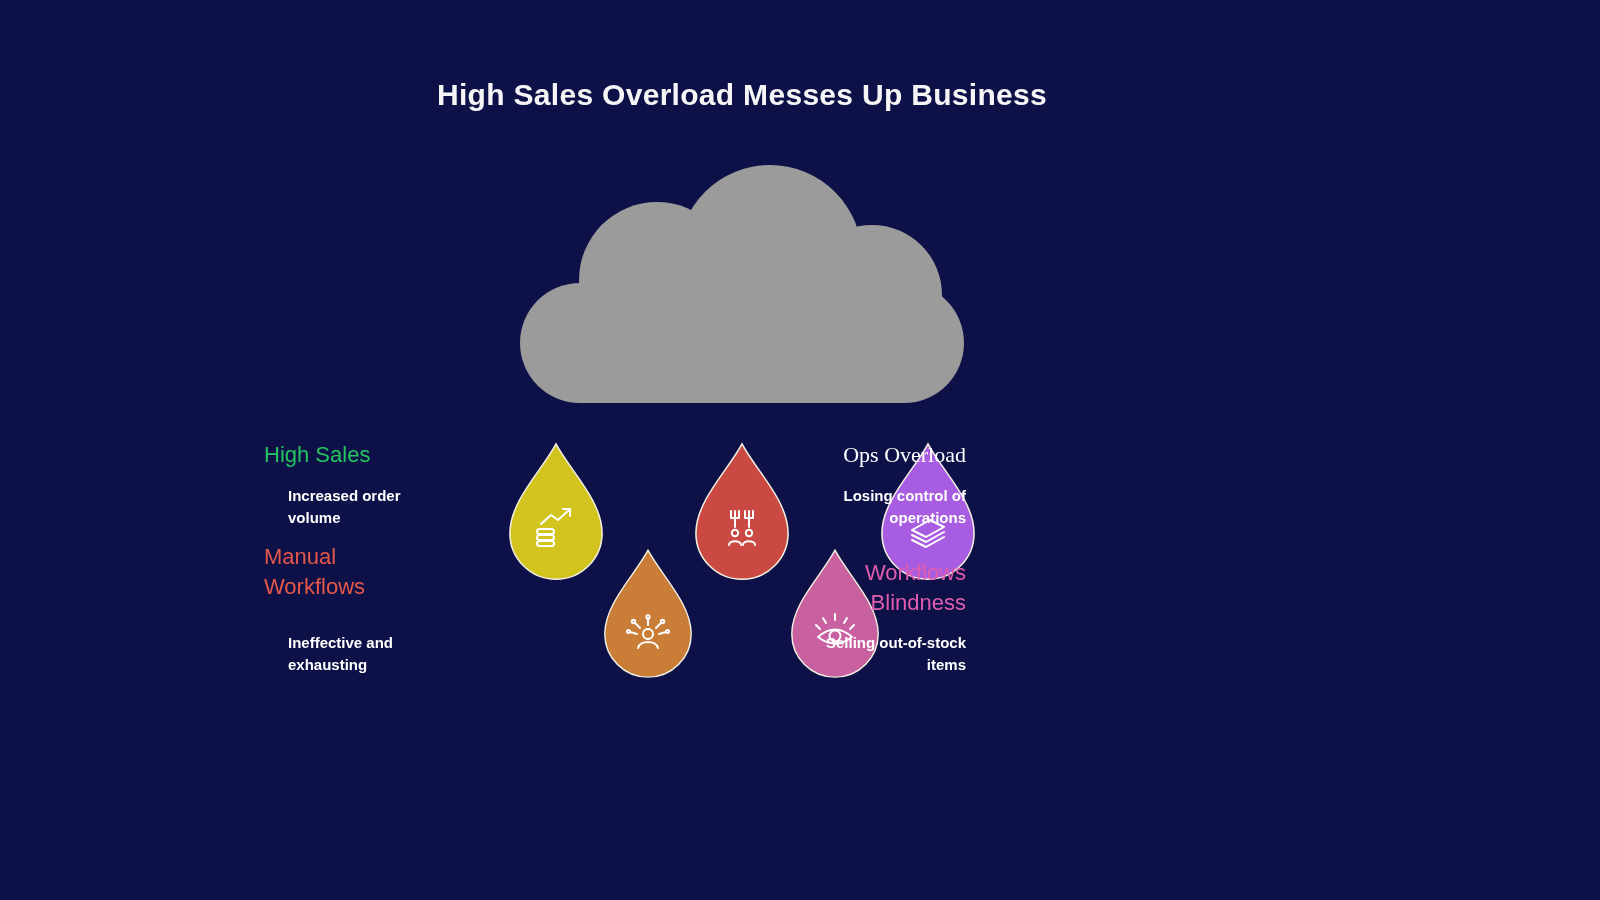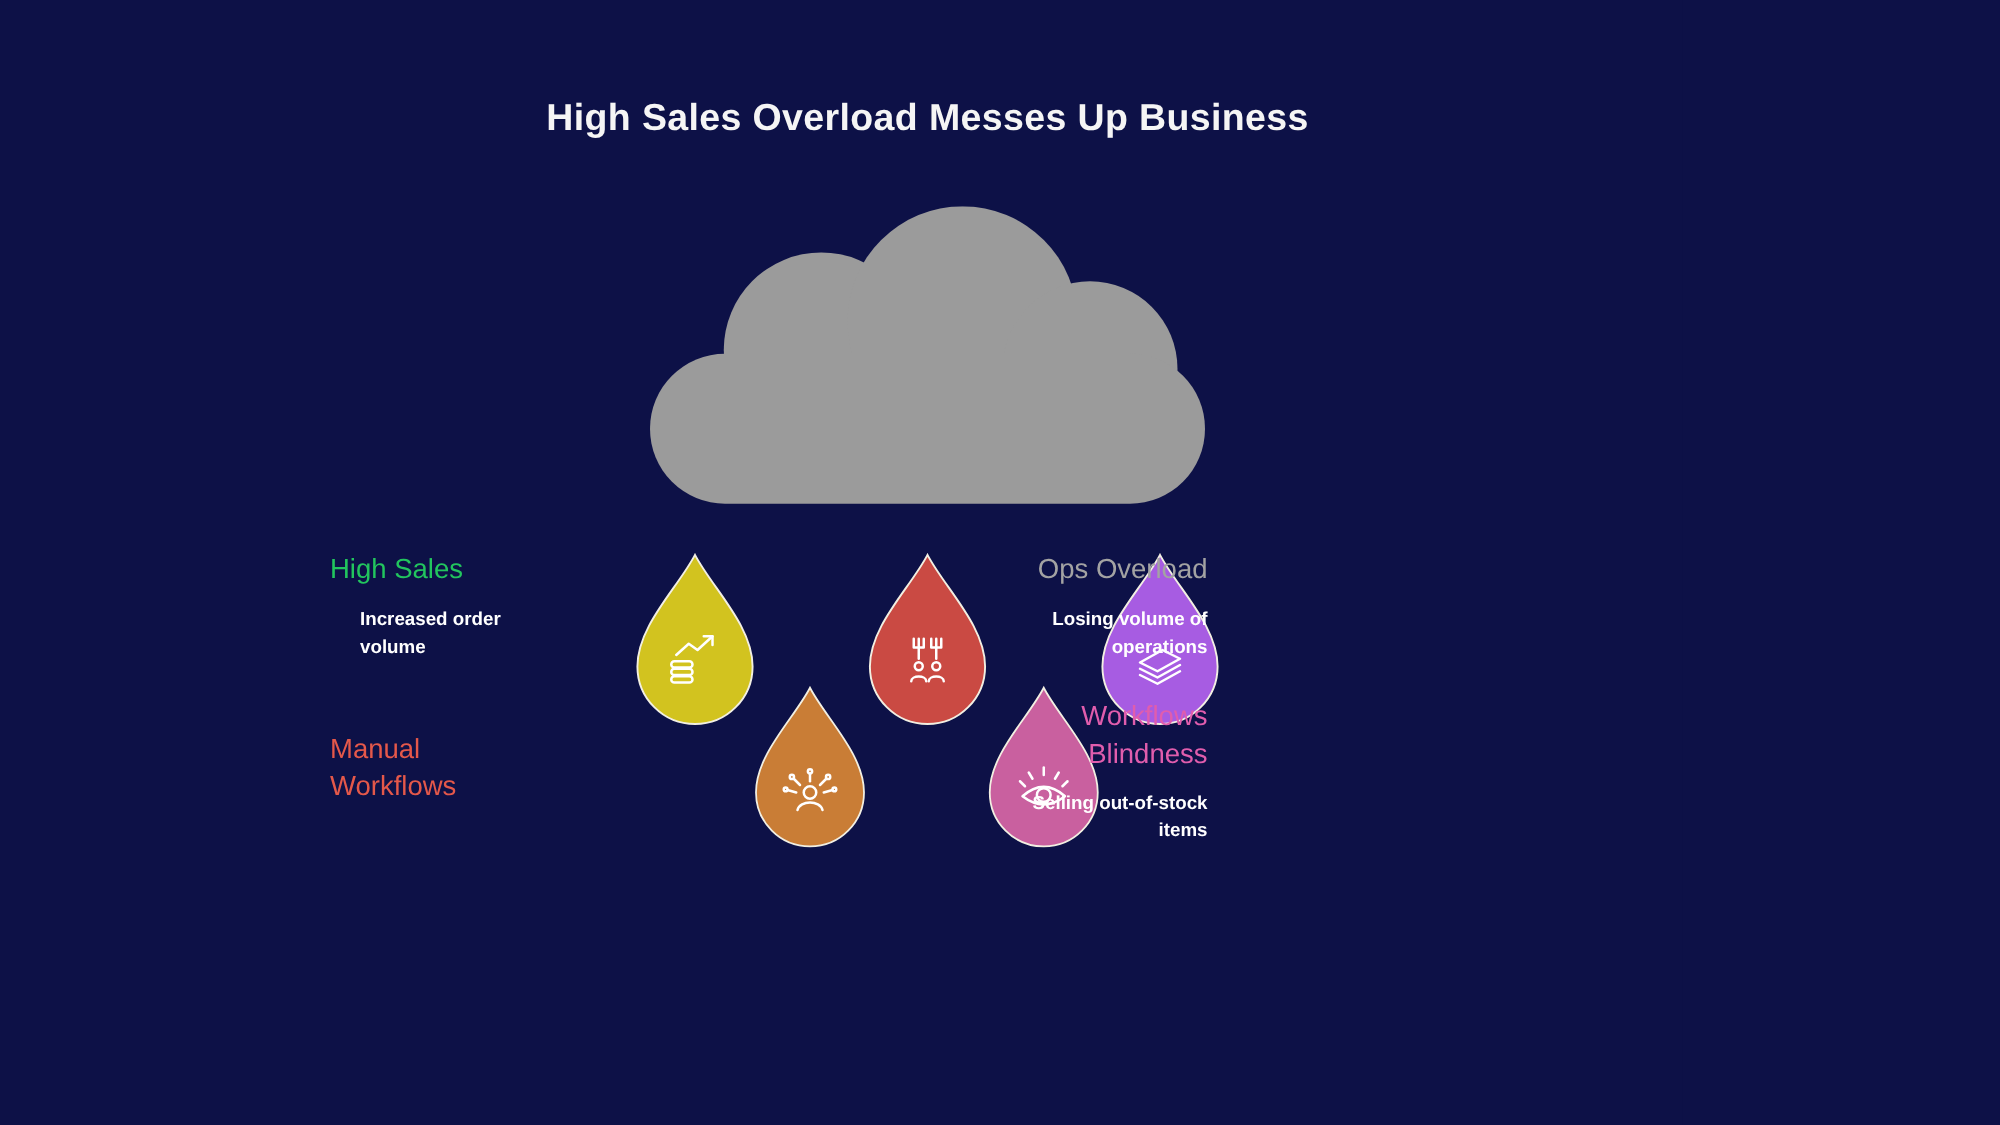--- a/index.html
+++ b/index.html
@@ -27,21 +27,21 @@
 
   .label-block { position:absolute; }
   .left  { left:264px; width:140px; text-align:left; }
   .right { right:380px; width:172px; text-align:right; }
   .heading { font-size:22px; line-height:30px; font-weight:normal; }
   .heading.left { width:132px; }
   .desc { font-size:15px; line-height:22px; color:#ffffff; font-weight:600;margin-left:24px; }
   .h-yellow { color:#22c55e; }
   .h-red    { color:#e4584a; }
   .h-purple { color:#b55cf0; }
-  .h-orange { color:#a3a3a3; }
+  .h-orange { color:#ffffff;font-family:Liberation Serif, serif; }
   .h-pink   { color:#e05dad; }
 </style>
 </head>
 <body>
 
 <div class="stage">
 
   <div class="title">High Sales Overload Messes Up Business</div>
 
   <div class="cloud">
@@ -135,22 +135,23 @@
         <line x1="39" y1="23" x2="43" y2="19"></line>
         <circle cx="24" cy="30" r="5.5"></circle>
         <path d="M22.5 35.5 h3"></path>
       </g>
     </svg>
   </div>
 
   <div class="label-block left heading h-yellow" style="top:440px">High Sales</div>
   <div class="label-block left desc" style="top:485px">Increased order volume</div>
 
-  <div class="label-block left heading h-red" style="top:584px">Manual Workflows</div>
+  <div class="label-block left heading h-red" style="top:542px">Manual Workflows</div>
+  <div class="label-block left desc" style="top:632px">Ineffective and exhausting</div>
 
 
   <div class="label-block right heading h-orange" style="top:440px">Ops Overload</div>
-  <div class="label-block right desc" style="top:485px">Losing volume of operations</div>
+  <div class="label-block right desc" style="top:485px">Losing control of operations</div>
 
   <div class="label-block right heading h-pink" style="top:558px">Workflows Blindness</div>
   <div class="label-block right desc" style="top:632px">Selling out-of-stock items</div>
 
 </div>
 
 </body></html>

